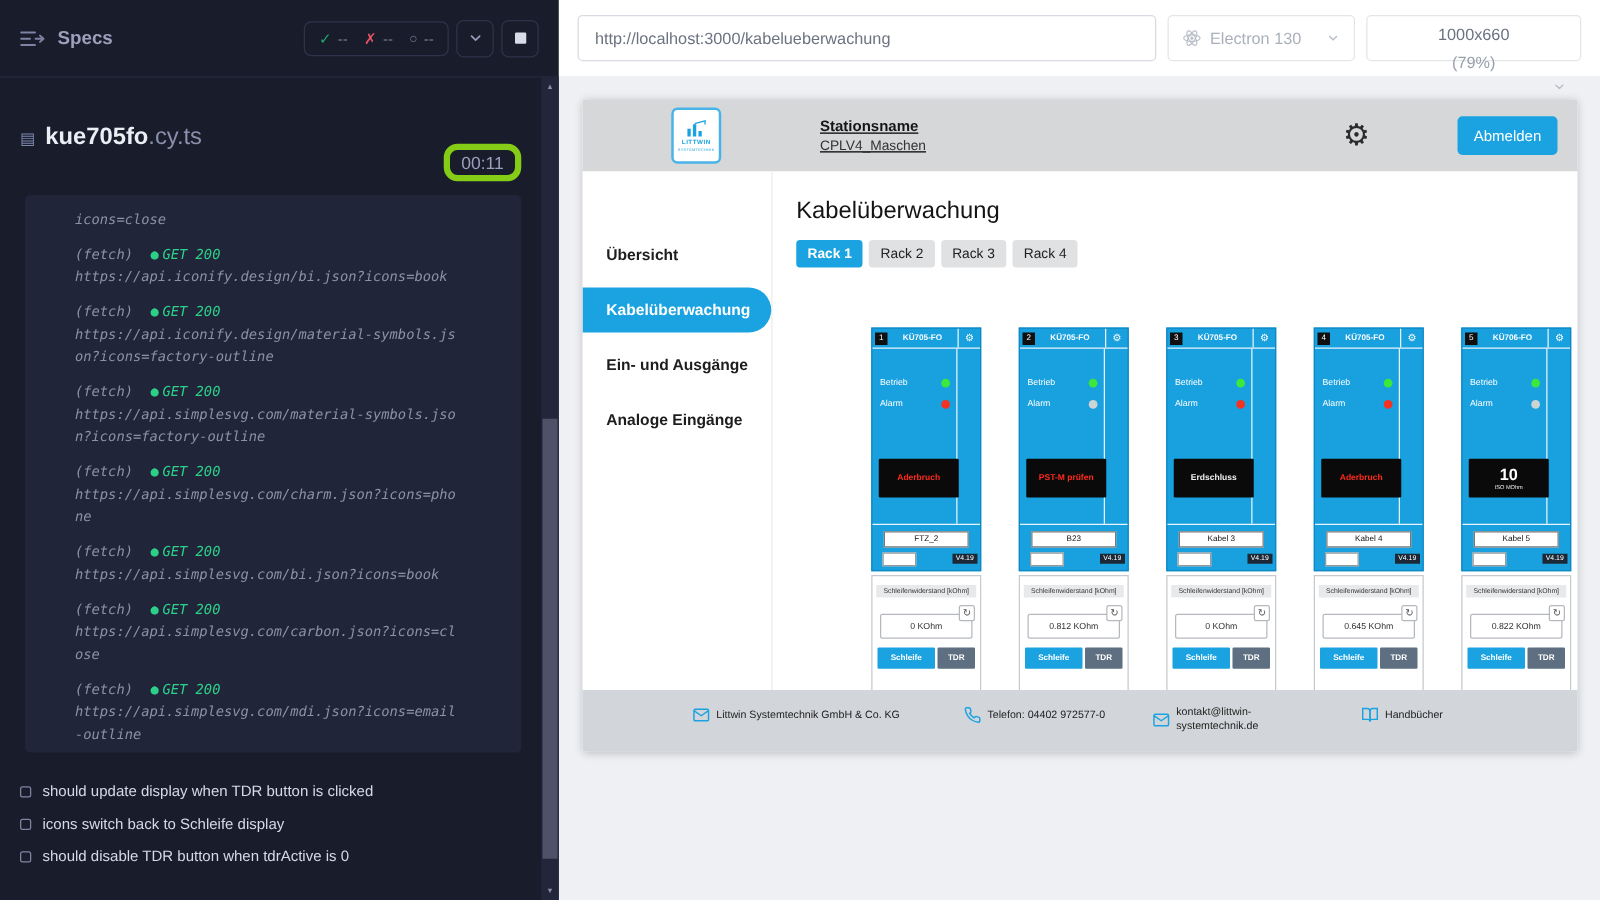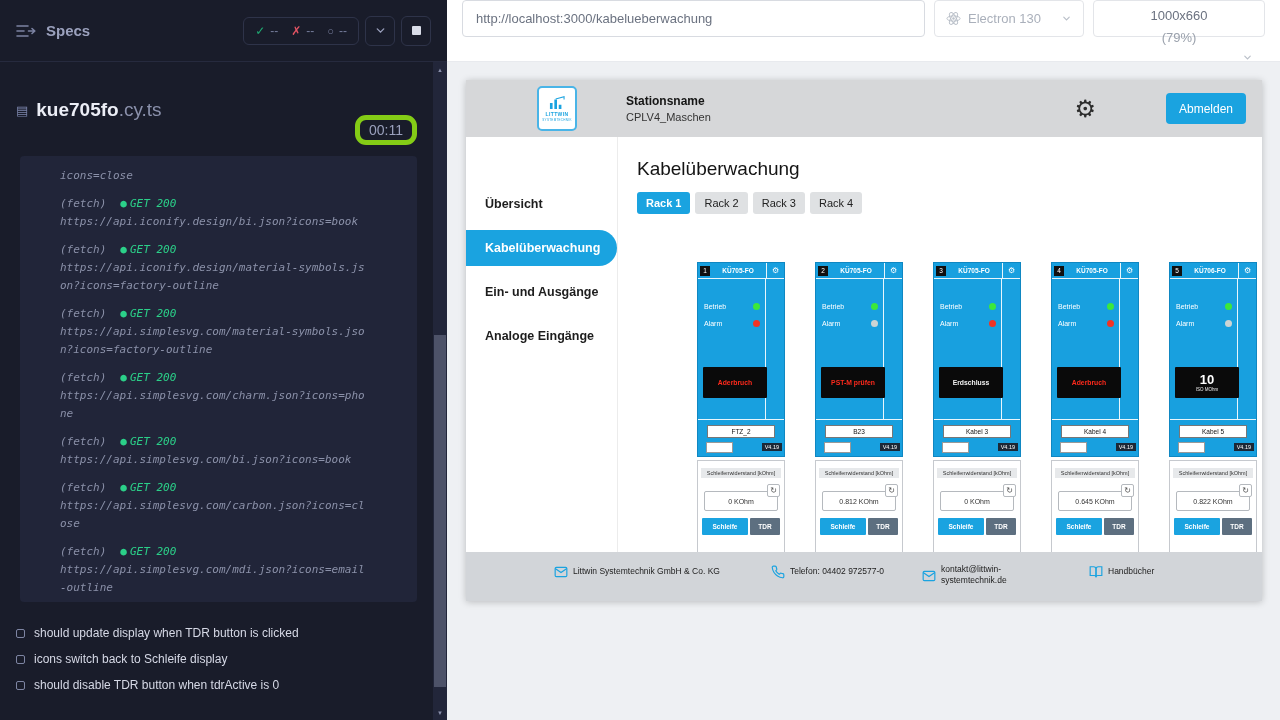--- a/index.html
+++ b/index.html
@@ -36,36 +36,36 @@
   .test-item { display:flex; align-items:center; gap:9px; padding:6px 0; cursor:pointer; }
   .test-icon { width:9px; height:9px; border:1px solid #7e85a3; border-radius:2px; flex-shrink:0; }
   .test-title { font-size:12px; color:#d6d9e6; }
   .cy-scrollbar { position:absolute; top:62px; right:0; bottom:0; width:14px; background:#22263a; }
   .sb-arrow { position:absolute; left:0; width:14px; height:15px; font-size:6px; color:#8a90ab; display:flex; align-items:center; justify-content:center; cursor:pointer; }
   .sb-arrow.up { top:0; } .sb-arrow.down { bottom:0; }
   .sb-thumb { position:absolute; left:1px; width:12px; top:273px; height:352px; background:#4d5268; cursor:pointer; }
 
   
   .right-panel { flex:1; display:flex; flex-direction:column; background:#eef0f3; }
-  .browser-bar { height:62px; background:#fff; display:flex; align-items:flex-start; gap:9px; padding:0 15px; border-bottom:1px solid #e8eaee; flex-shrink:0; }
+  .browser-bar { height:62px; background:#fff; display:flex; align-items:center; gap:9px; padding:0 15px; border-bottom:1px solid #e8eaee; flex-shrink:0; }
   .url-input { flex:1; height:37px; border:1px solid #d8dbe1; border-radius:4px; padding:0 13px; font-size:13px; color:#6b7280; font-family:inherit; background:#fff; outline:none; }
   .select-box { height:37px; border:1px solid #e3e5e9; border-radius:4px; background:#fff; display:flex; align-items:center; gap:7px; padding:0 11px; cursor:pointer; flex-shrink:0; }
   .browser-select { width:150px; color:#aab0bb; font-size:13px; }
   .viewport-select { width:172px; color:#6b7280; font-size:13px;flex-direction:column; }
   .vp-zoom { color:#9aa1ac; }
   .chev { margin-left:auto; display:flex; }
   .app-stage { flex:1; position:relative; }
   .app-frame { position:absolute; left:19px; top:18px; width:796px; height:521px; background:#fff; box-shadow:0 1px 7px rgba(0,0,0,.22); display:flex; flex-direction:column; }
 
   
   .app-header { height:57px; background:#d6d7d9; display:flex; align-items:center; flex-shrink:0; }
   .logo { margin-left:71px; width:40px; height:45px; background:#fff; border:2px solid #49b4e7; border-radius:5px; display:flex; flex-direction:column; align-items:center; justify-content:center; gap:1px; flex-shrink:0; }
   .logo-text { font-size:5px; font-weight:bold; color:var(--accent-blue,#1aa3e0); letter-spacing:.4px; }
   .logo-sub { font-size:3px; color:var(--accent-blue,#1aa3e0); letter-spacing:.3px; }
-  .station { margin-left:49px; }
+  .station { margin-left:79px;text-decoration:underline; }
   .station-label { font-size:12px; font-weight:bold; color:#151515; }
   .station-name { font-size:11px; color:#333; margin-top:3px; }
   .header-gear { margin-left:auto; font-size:24px; color:#2c2c2c; cursor:pointer; line-height:1; }
   .logout-btn { margin-left:70px; margin-right:16px; width:80px; height:31px; background:var(--accent-blue,#1aa3e0); color:#fff; border:none; border-radius:4px; font-size:12px; font-family:inherit; cursor:pointer; }
 
   
   .app-body { flex:1; display:flex; overflow:hidden; }
   .sidebar { width:152px; flex-shrink:0; padding-top:49px; border-right:1px solid #ececec; }
   .side-item { height:36px; margin-bottom:8px; display:flex; align-items:center; padding-left:19px; font-size:12.5px; font-weight:bold; color:#1d1d1d; cursor:pointer; }
   .side-item.active { background:var(--accent-blue,#1aa3e0); color:#fff; border-radius:0 18px 18px 0; }

